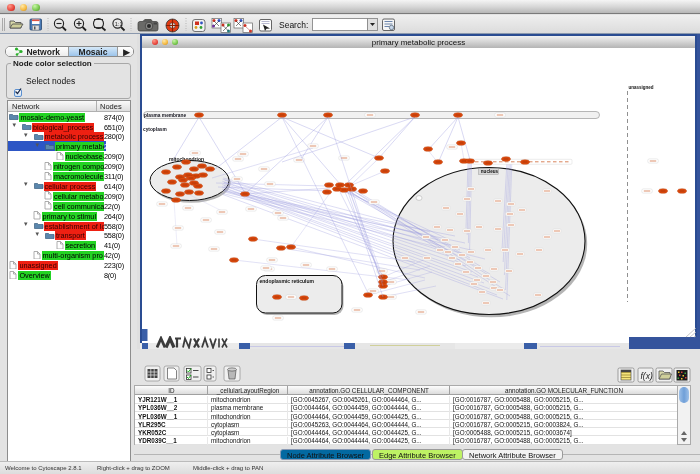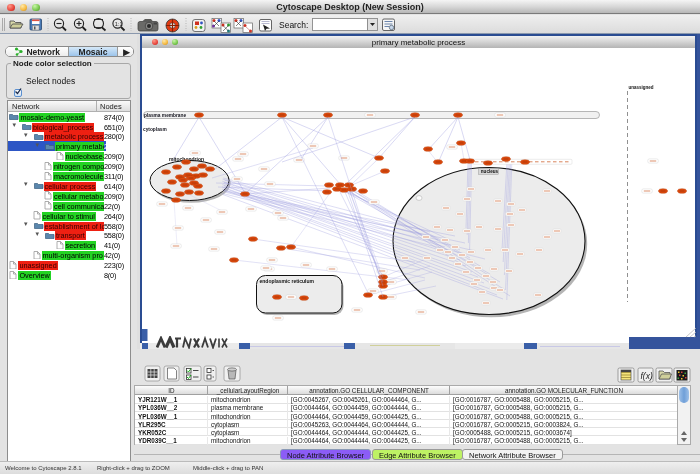--- a/index.html
+++ b/index.html
@@ -27,21 +27,20 @@
 .lbl.g{background:#23d323;}
 .lbl.r{background:#ee2012;color:#300;}
 .trow .arr{position:absolute;top:-0.5px;font-size:7px;color:#555;}
 .sel{background:#2d56c5;}
 .sel .num{color:#fff;}
 </style></head><body>
 <div id="titlebar" class="abs">
  <div class="tl" style="left:7px;background:radial-gradient(circle at 35% 30%,#ff9a8a,#e8453c 60%,#b01d12);"></div>
  <div class="tl" style="left:19.5px;background:radial-gradient(circle at 35% 30%,#ffe9a8,#f5b83d 60%,#c07d1a);"></div>
  <div class="tl" style="left:32px;background:radial-gradient(circle at 35% 30%,#c8f7a8,#78c74d 60%,#3f8f1f);"></div>
- <div id="title-text">Cytoscape Desktop (New Session)</div>
 </div>
 <div id="toolbar" class="abs">
 <svg width="700" height="19" viewBox="0 0 700 19">
  <g stroke="#aaa" stroke-width="1">
         <line x1="2.5" y1="3" x2="2.5" y2="16"></line>
         <line x1="4.5" y1="3" x2="4.5" y2="16"></line>
       </g>
  <g stroke="#b5b5b5" stroke-dasharray="1,1.5">
         <line x1="48" y1="3" x2="48" y2="16"></line>
         <line x1="131" y1="3" x2="131" y2="16"></line>
@@ -240,21 +239,21 @@
         <path d="M4.5 0.5 V3 H7" fill="none" stroke="#999" stroke-width="0.8"></path>
       </svg>
       <span class="lbl g" style="left:45px;max-width:51px">cell communicat</span>
       <span class="num">22(0)</span>
     </div>
 <div class="trow" style="top:110.5px">
       <svg class="abs" style="left:24.5px;top:0.8px" width="8" height="8.5">
         <path d="M1 8 V0.5 H4.5 L7 3 V8 Z" fill="#fff" stroke="#999" stroke-width="0.8"></path>
         <path d="M4.5 0.5 V3 H7" fill="none" stroke="#999" stroke-width="0.8"></path>
       </svg>
-      <span class="lbl g" style="left:33.5px;max-width:62.5px">cellular to stimul</span>
+      <span class="lbl g" style="left:33.5px;max-width:62.5px">primary to stimul</span>
       <span class="num">264(0)</span>
     </div>
 <div class="trow" style="top:120.4px">
       <span class="arr" style="left:16px">▾</span>
       <svg class="abs" style="left:25.6px;top:1.5px" width="10" height="7">
         <path d="M0.5 6.5 V1.5 H3.5 L4.5 2.5 H9 V6.5 Z" fill="#5b87ad" stroke="#3a5f80" stroke-width="0.7"></path>
       </svg>
       <span class="lbl r" style="left:35.6px;max-width:60.4px">establishment of lo</span>
       <span class="num">558(0)</span>
     </div>
@@ -1027,21 +1026,21 @@
 <div class="abs" style="left:677px;top:385px;width:14px;height:60px;background:#f2f2f2;border:1px solid #aaa;">
  <div style="position:absolute;left:1px;top:1px;width:10px;height:16px;border-radius:5px;background:linear-gradient(90deg,#9ec0e8,#6f9fd8,#9ec0e8);"></div>
  <svg style="position:absolute;left:0px;top:44px" width="12" height="14">
       <path d="M6 1 L9 5 L3 5 Z" fill="#666"></path>
       <path d="M6 12 L9 8 L3 8 Z" fill="#666"></path>
     </svg>
 </div>
 
 <div class="abs" style="left:134px;top:448px;width:566px;height:13px;background:#e3e3e3;">
  <div style="position:absolute;left:0;top:6px;width:566px;height:1px;background:#b5b5b5;"></div>
- <div style="position:absolute;left:146px;top:1px;height:11px;background:#8b5cf6;border:1px solid #8a9ab5;border-radius:3px;font-size:7.5px;color:#111;padding:1px 6px 0;">Node Attribute Browser</div>
+ <div style="position:absolute;left:146px;top:1px;height:11px;background:#0369a1;border:1px solid #8a9ab5;border-radius:3px;font-size:7.5px;color:#111;padding:1px 6px 0;">Node Attribute Browser</div>
  <div style="position:absolute;left:238px;top:1px;height:11px;background:#bef264;border:1px solid #9a9a9a;border-radius:3px;font-size:7.5px;color:#111;padding:1px 6px 0;">Edge Attribute Browser</div>
  <div style="position:absolute;left:328px;top:1px;height:11px;background:#f2f2f2;border:1px solid #9a9a9a;border-radius:3px;font-size:7.5px;color:#111;padding:1px 6px 0;">Network Attribute Browser</div>
 </div>
 
 <div class="abs" style="left:0;top:461px;width:700px;height:13px;background:linear-gradient(180deg,#efefef,#dcdcdc);border-top:1px solid #bbb;font-size:6px;color:#333;">
  <span style="position:absolute;left:5px;top:3px;">Welcome to Cytoscape 2.8.1</span>
  <span style="position:absolute;left:97px;top:3px;">Right-click + drag to ZOOM</span>
  <span style="position:absolute;left:193px;top:3px;">Middle-click + drag to PAN</span>
 </div>
 

